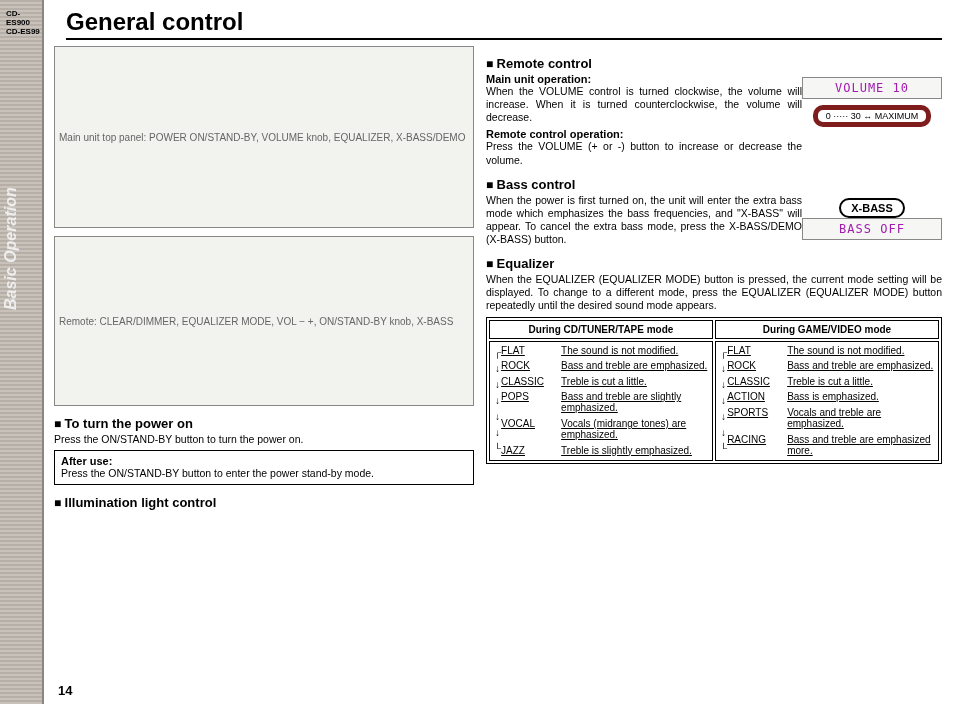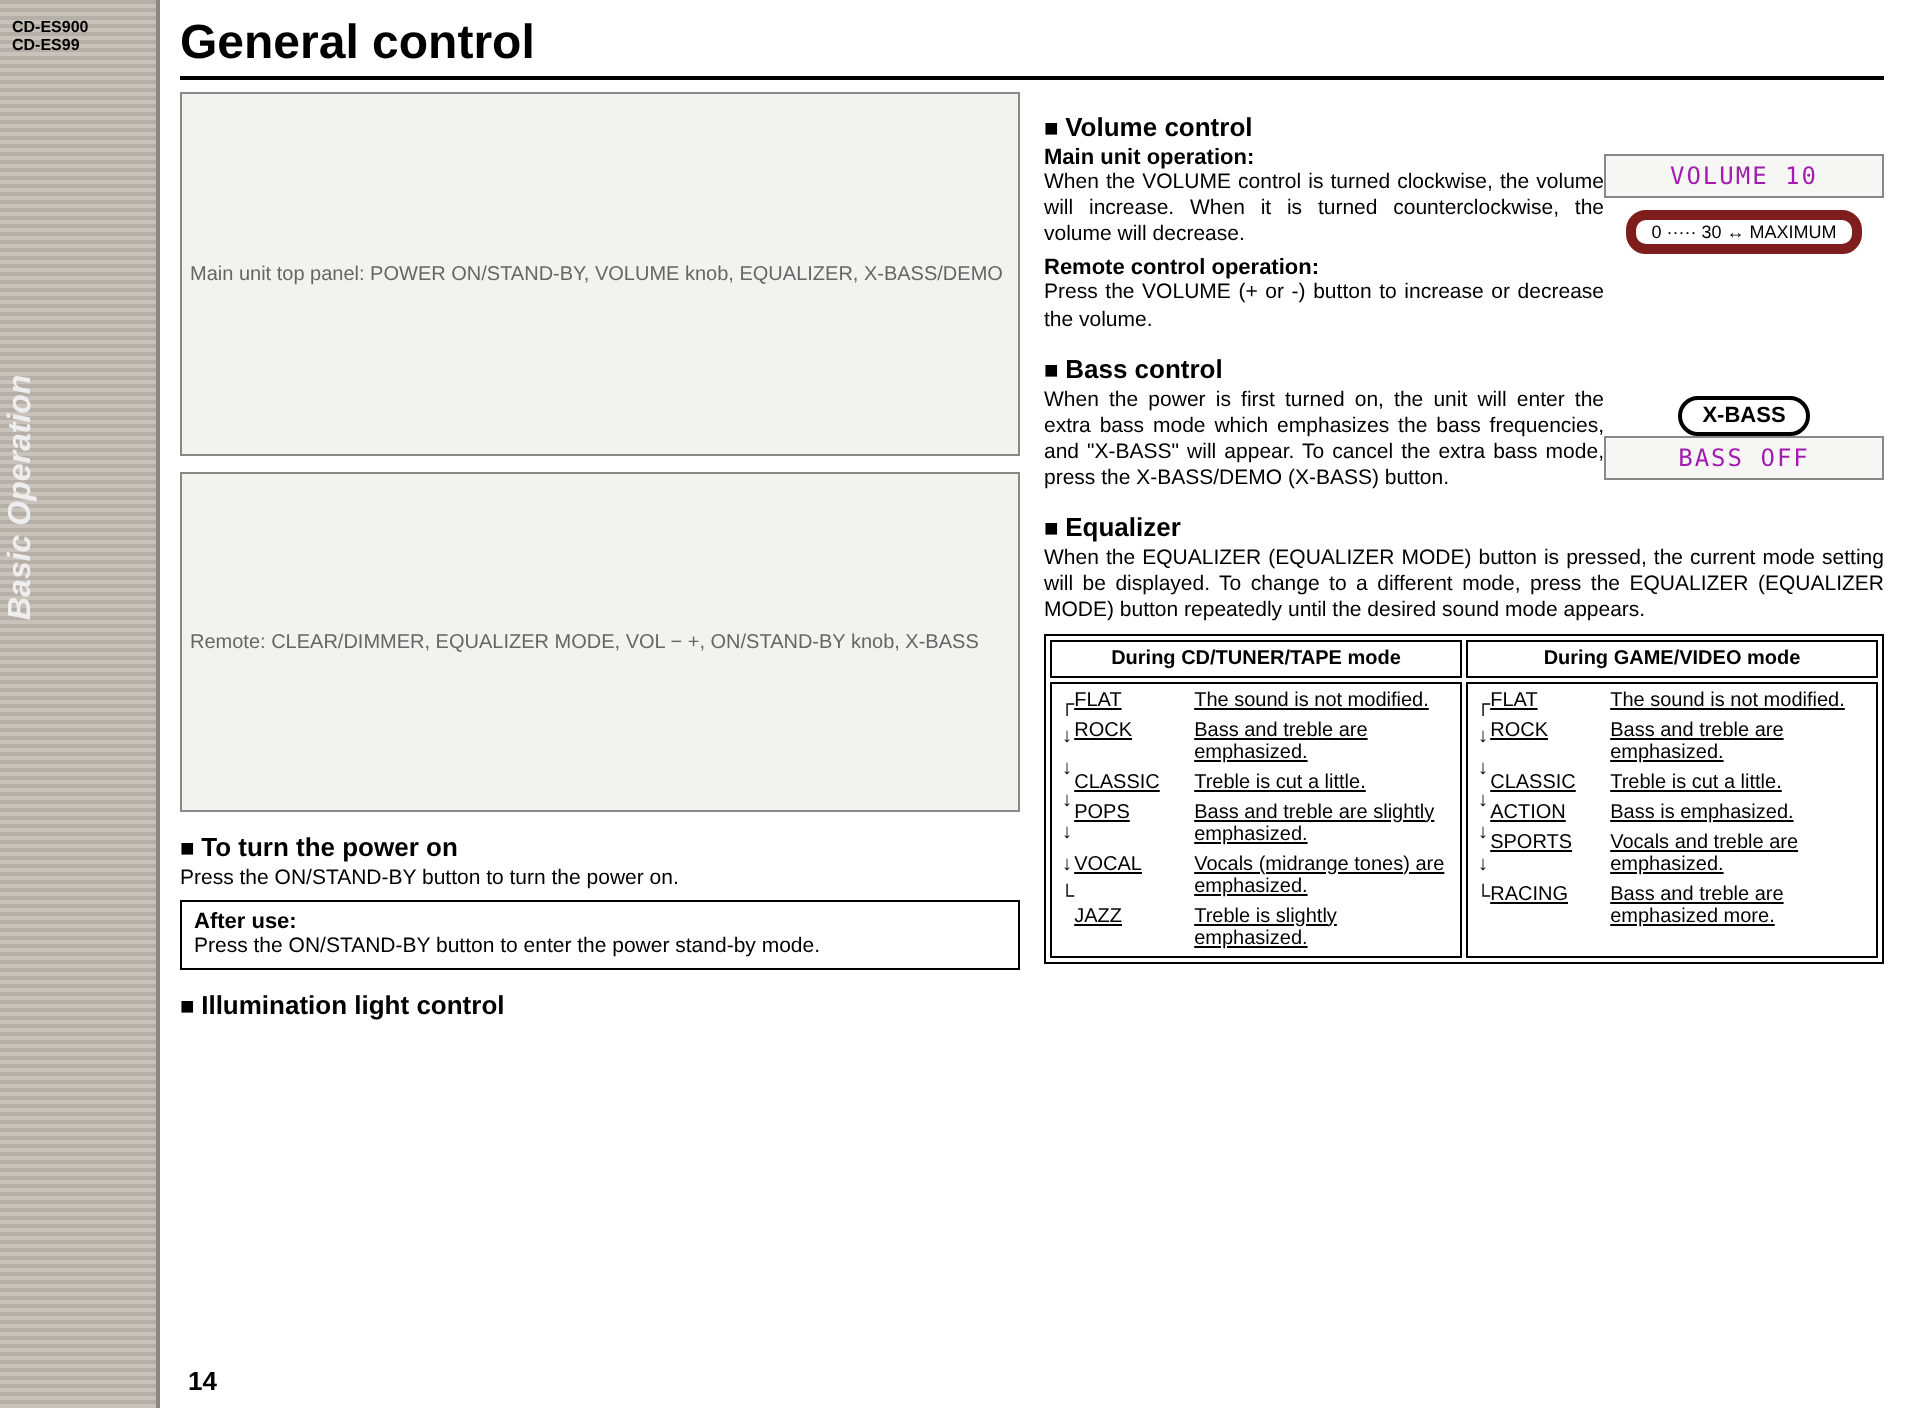--- a/index.html
+++ b/index.html
@@ -16,21 +16,20 @@
   .page {
     display: flex;
     width: 100%;
     height: 100%;
   }
   .side-strip {
     width: 42px;
     background: repeating-linear-gradient(0deg,#c9c2ba 0 2px,#b6afa8 2px 4px);
     border-right: 2px solid #8a8680;
     position: relative;
-    padding-left: 36px;
   }
   .side-strip .basic-op {
     position: absolute;
     left: 2px;
     top: 310px;
     transform: rotate(-90deg);
     transform-origin: left top;
     color: #eee;
     font-weight: bold;
     font-style: italic;
@@ -48,21 +47,21 @@
   .content {
     flex: 1;
     padding: 6px 12px 6px 10px;
     position: relative;
   }
   .title {
     font-size: 24px;
     font-weight: bold;
     border-bottom: 2px solid #000;
     padding-bottom: 2px;
-    margin: 2px 0 6px 0;
+    margin: 2px 0 6px 12px;
   }
   .two-col {
     display: flex;
     gap: 12px;
   }
   .left-col {
     width: 420px;
   }
   .right-col {
     flex: 1;
@@ -218,21 +217,21 @@
         <div class="box">
           <span class="sub-b">After use:</span>
           <div class="text">Press the ON/STAND-BY button to enter the power stand-by mode.</div>
         </div>
 
         <div class="sec-head">Illumination light control</div>
       </div>
 
       <div class="right-col">
 
-        <div class="sec-head">Volume control</div>
+        <div class="sec-head">Remote control</div>
         <div class="right-flex">
           <div class="left">
             <div class="sub-b">Main unit operation:</div>
             <div class="text">When the VOLUME control is turned clockwise, the volume will increase. When it is turned counterclockwise, the volume will decrease.</div>
             <div class="sub-b" style="margin-top:4px">Remote control operation:</div>
             <div class="text">Press the VOLUME (+ or -) button to increase or decrease the volume.</div>
           </div>
           <div class="right right-side-stack">
             <div class="display-box">VOLUME 10</div>
             <span class="pill">0 ····· 30 ↔ MAXIMUM</span>

